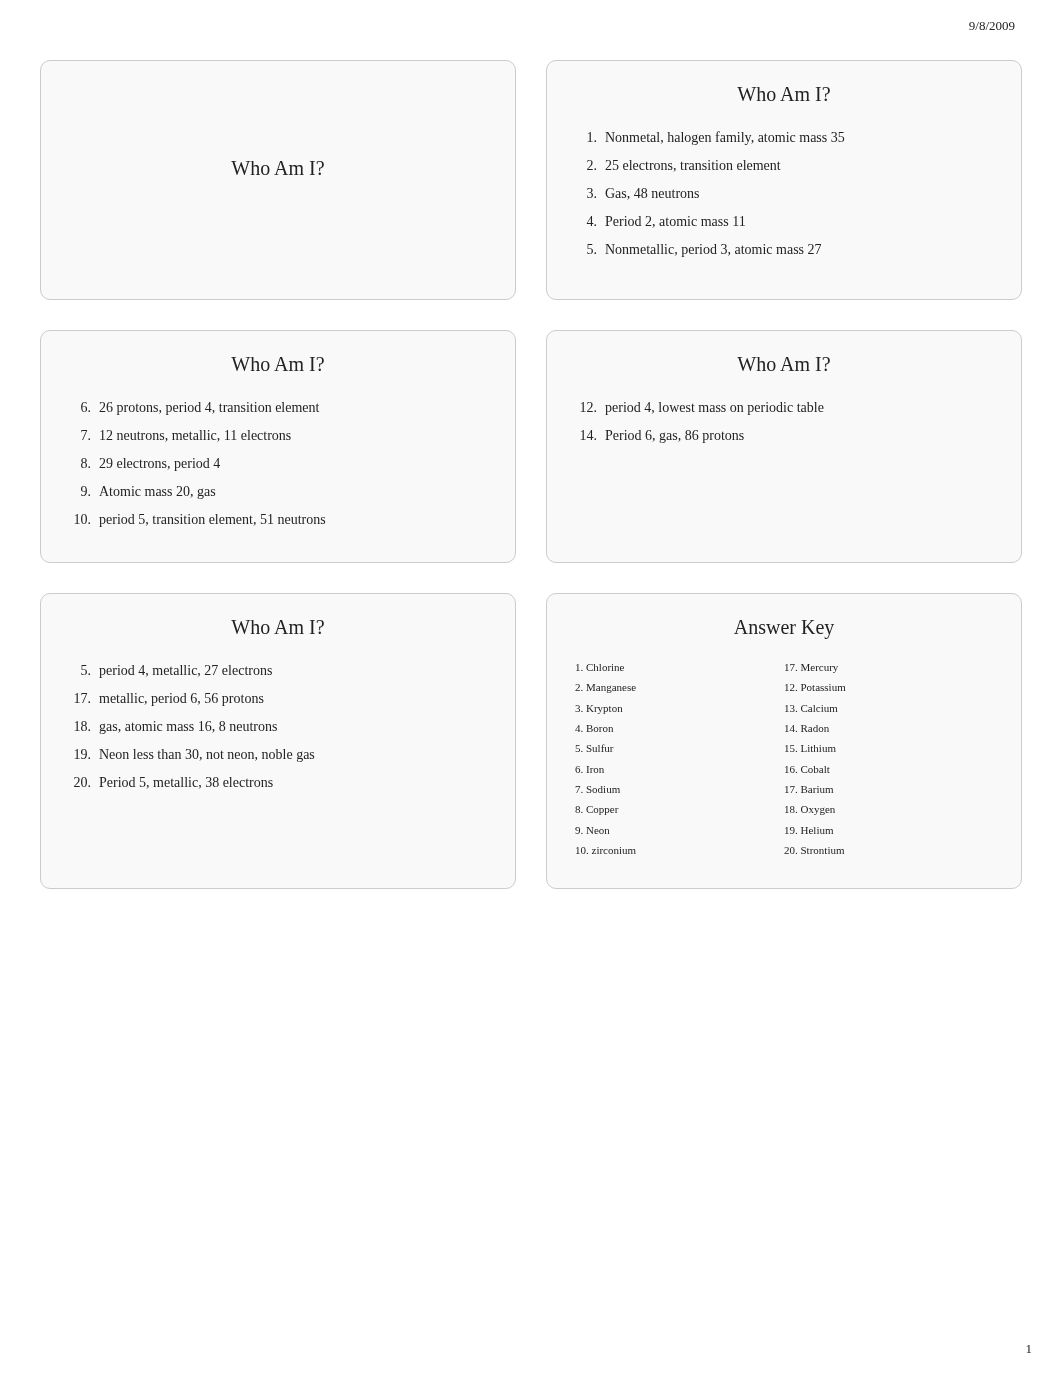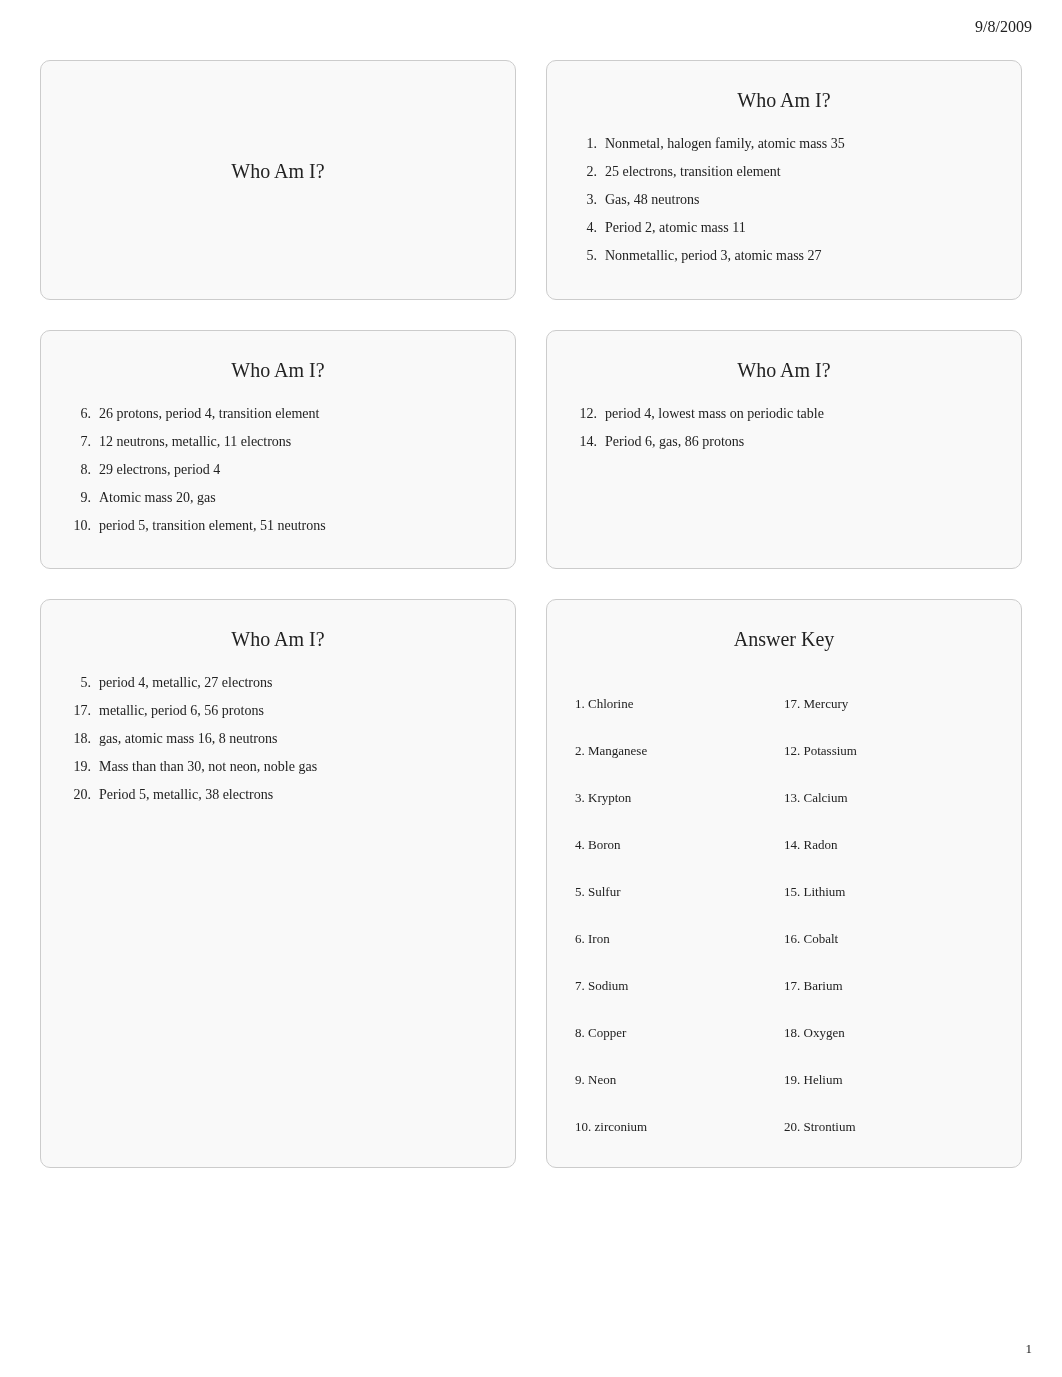--- a/index.html
+++ b/index.html
@@ -8,40 +8,40 @@
       font-family: Times New Roman, serif;
       font-size: 14px;
       color: #222;
       width: 1062px;
       min-height: 1377px;
       position: relative;
     }
     .date {
       position: absolute;
       top: 18px;
-      right: 30px;
-      font-size: 16px;
+      right: 47px;
+      font-size: 13px;
     }
     .page-number {
       position: absolute;
       bottom: 20px;
       right: 30px;
       font-size: 13px;
     }
     .grid {
       display: grid;
       grid-template-columns: 1fr 1fr;
       gap: 30px;
       padding: 60px 40px 40px 40px;
     }
     .card {
       border: 1.5px solid #ccc;
       border-radius: 10px;
       background: #f9f9f9;
-      padding: 28px 28px 28px 28px;
+      padding: 22px 28px 28px 28px;
       min-height: 200px;
     }
     .card-title {
       text-align: center;
       font-size: 20px;
       font-weight: normal;
       margin-bottom: 18px;
     }
     
     .card .item-line {
@@ -66,23 +66,22 @@
     }
     
     .answer-key-body {
       display: flex;
       gap: 0;
     }
     .answer-col {
       flex: 1;
     }
     .answer-col .aitem {
-      font-size: 13px;
+      font-size: 11px;
       line-height: 1.85;
-      margin-top: 23px;
     }
   </style>
 </head>
 <body>
 
 <span class="date">9/8/2009</span>
 
 <div class="grid">
 
   <div class="card blank-card">
@@ -165,21 +164,21 @@
       <div class="item-line">
           <span class="item-num">17.</span>
           <span class="item-text">metallic, period 6, 56 protons</span>
         </div>
       <div class="item-line">
           <span class="item-num">18.</span>
           <span class="item-text">gas, atomic mass 16, 8 neutrons</span>
         </div>
       <div class="item-line">
           <span class="item-num">19.</span>
-          <span class="item-text">Mass than than 30, not neon, noble gas</span>
+          <span class="item-text">Neon less than 30, not neon, noble gas</span>
         </div>
       <div class="item-line">
           <span class="item-num">20.</span>
           <span class="item-text">Period 5, metallic, 38 electrons</span>
         </div>
     </div>
   </div>
 
   <div class="card">
     <div class="card-title">Answer Key</div>

